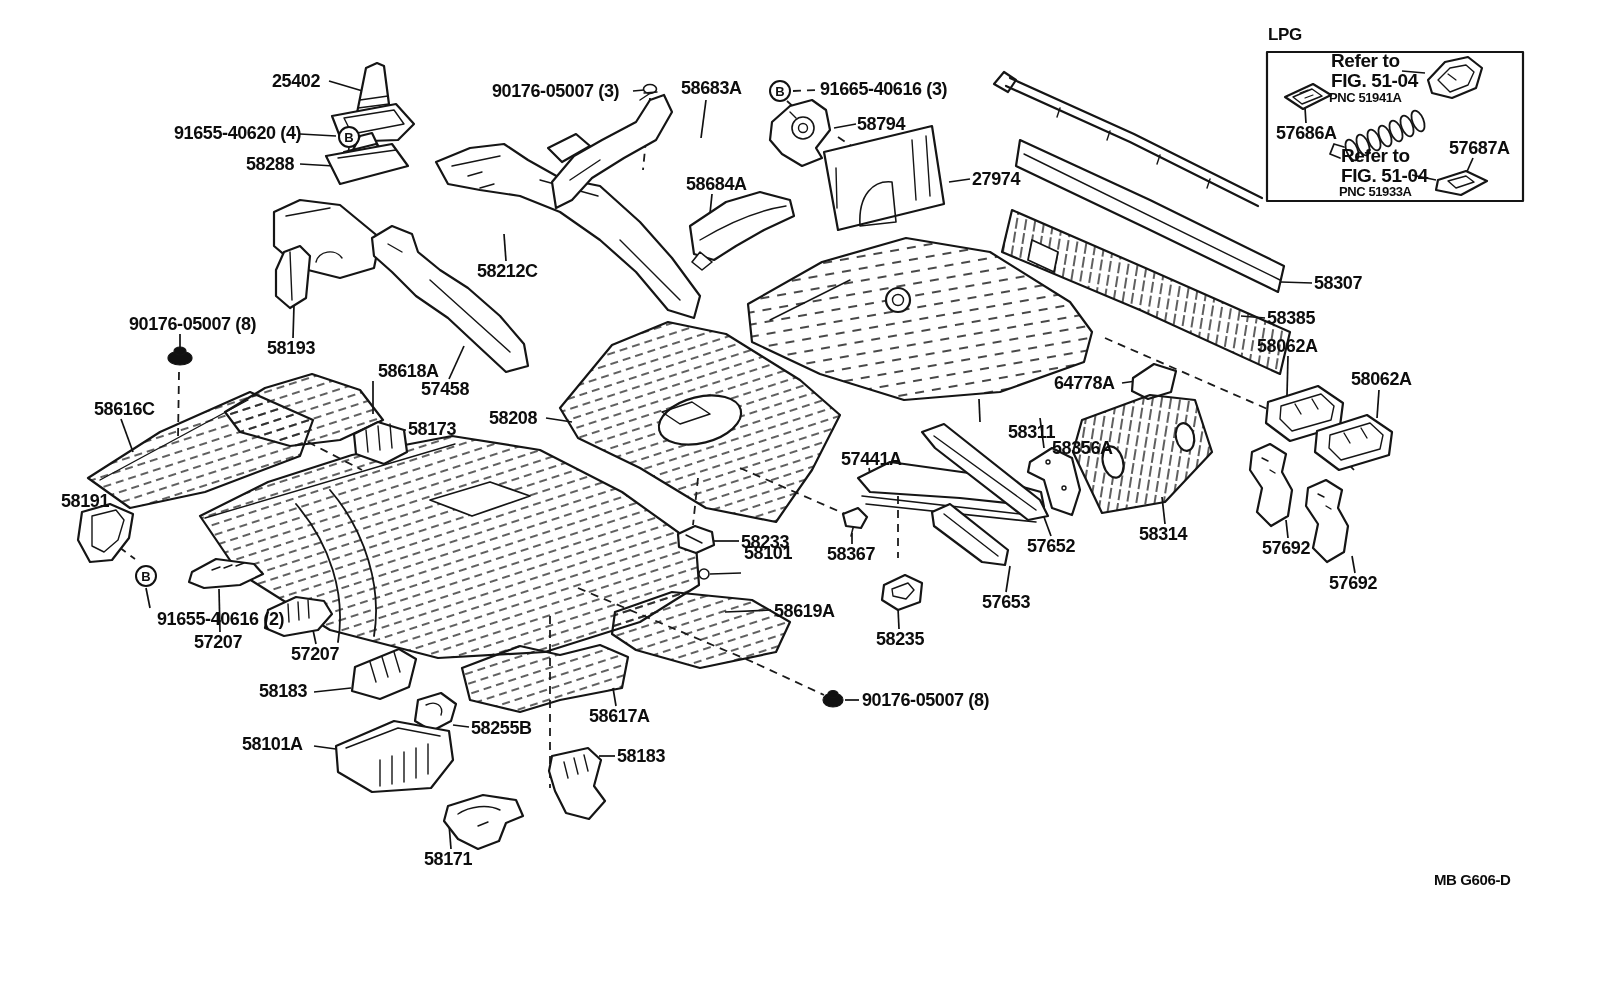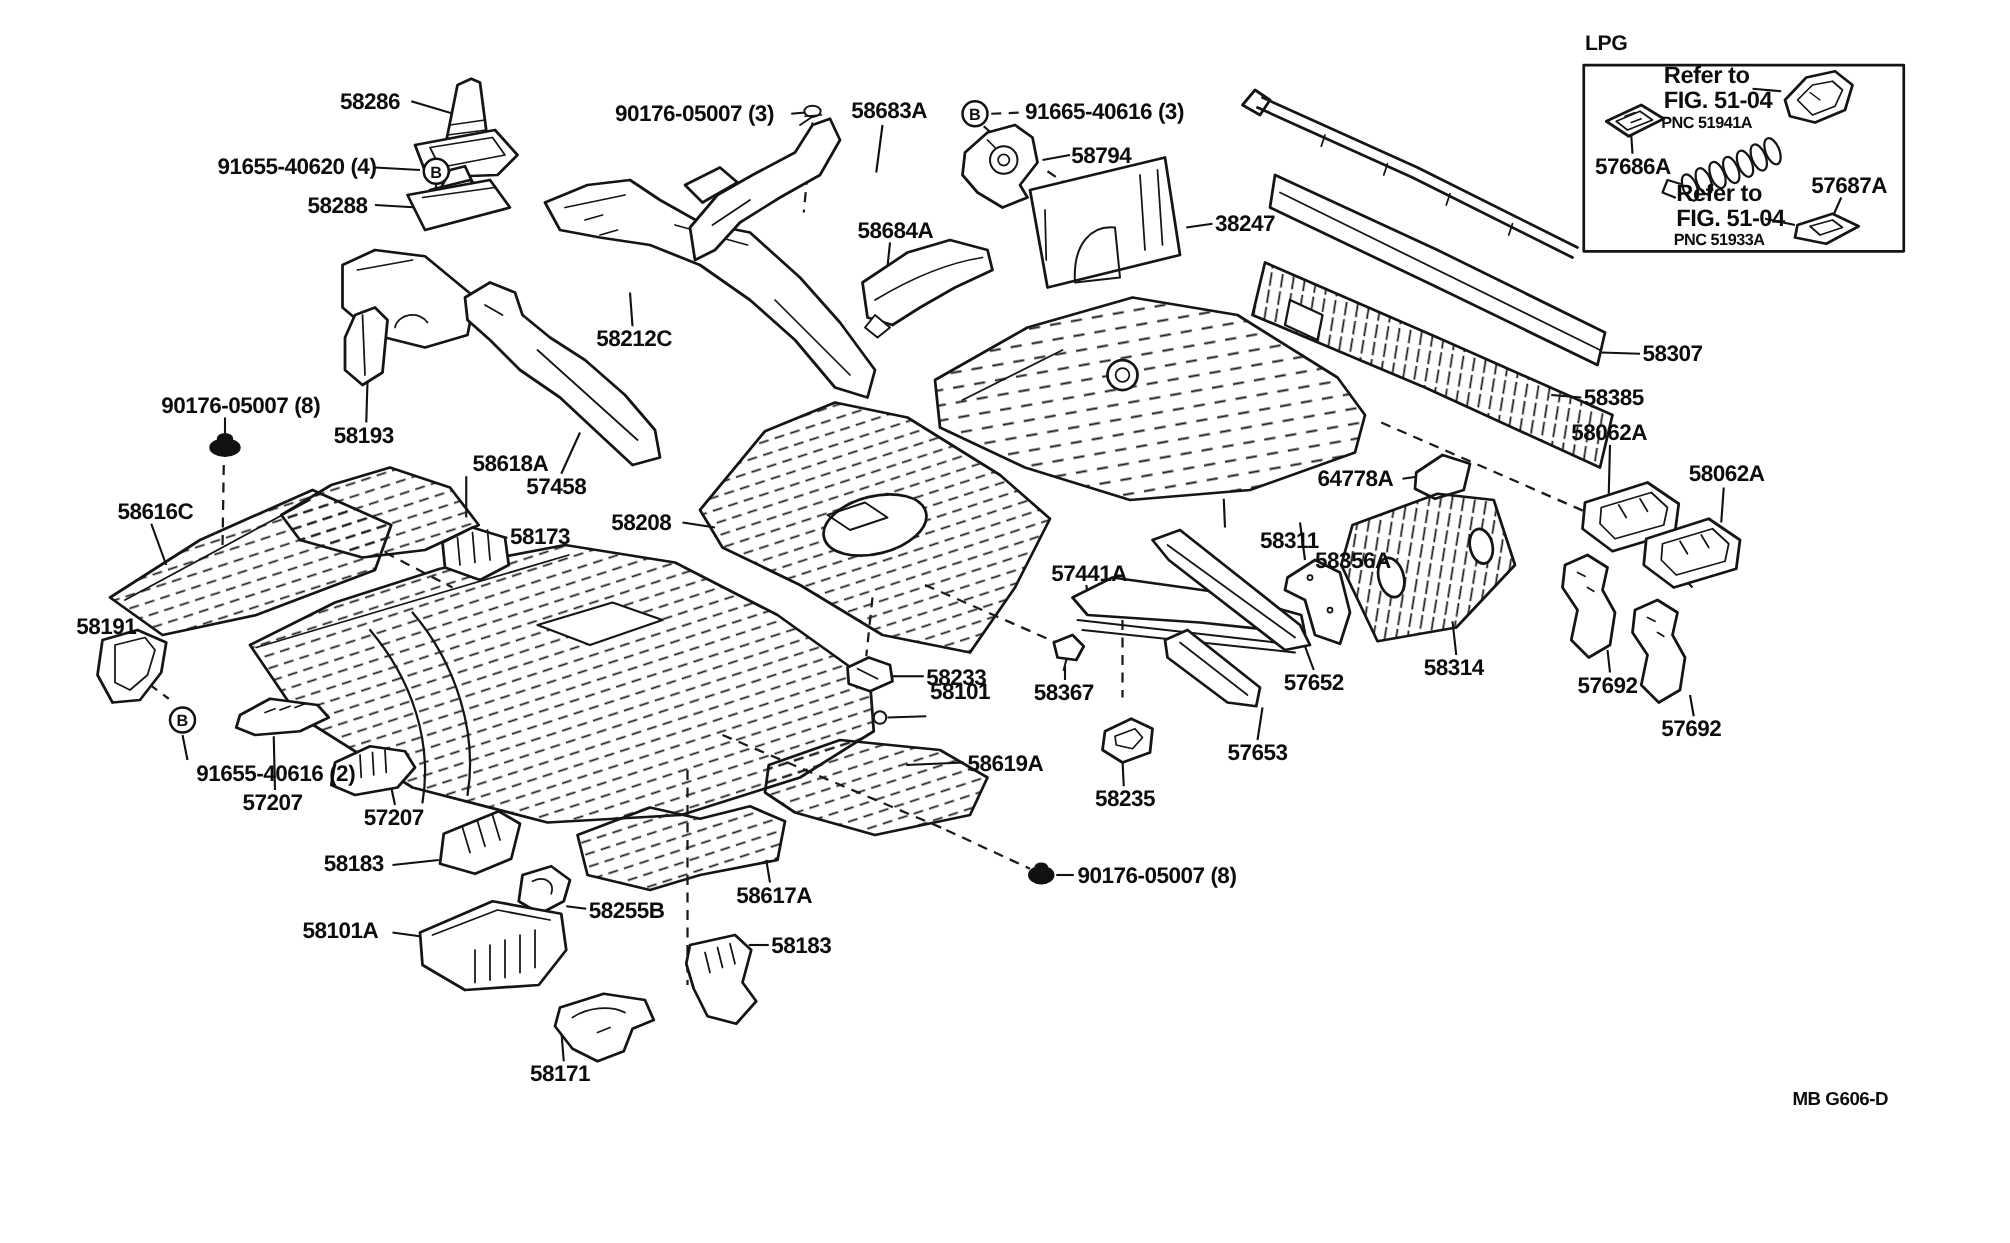--- a/index.html
+++ b/index.html
@@ -368,29 +368,29 @@
       </g>
       <g>
         <path d="M1438,180 L1466,171 L1487,181 L1461,195 L1436,190 Z" fill="#fff"></path>
         <path d="M1448,181 L1466,176 L1474,182 L1456,188 Z" stroke-width="1.4"></path>
       </g>
     </g>
   </g>
 </svg>
 
 <div id="label-layer">
-      <div class="plabel" style="left: 272px; top: 72px;">58286</div>
+      <div class="plabel" style="left: 272px; top: 72px;">25402</div>
       <div class="plabel" style="left: 492px; top: 82px;">90176-05007 (3)</div>
       <div class="plabel" style="left: 681px; top: 79px;">58683A</div>
       <div class="plabel" style="left: 820px; top: 80px;">91665-40616 (3)</div>
       <div class="plabel" style="left: 857px; top: 115px;">58794</div>
       <div class="plabel" style="left: 174px; top: 124px;">91655-40620 (4)</div>
       <div class="plabel" style="left: 246px; top: 155px;">58288</div>
       <div class="plabel" style="left: 686px; top: 175px;">58684A</div>
-      <div class="plabel" style="left: 972px; top: 170px;">38247</div>
+      <div class="plabel" style="left: 972px; top: 170px;">27974</div>
       <div class="plabel" style="left: 477px; top: 262px;">58212C</div>
       <div class="plabel" style="left: 1314px; top: 274px;">58307</div>
       <div class="plabel" style="left: 1267px; top: 309px;">58385</div>
       <div class="plabel" style="left: 1257px; top: 337px;">58062A</div>
       <div class="plabel" style="left: 1351px; top: 370px;">58062A</div>
       <div class="plabel" style="left: 129px; top: 315px;">90176-05007 (8)</div>
       <div class="plabel" style="left: 267px; top: 339px;">58193</div>
       <div class="plabel" style="left: 346px; top: 362px; margin-left: 32px;">58618A</div>
       <div class="plabel" style="left: 421px; top: 380px;">57458</div>
       <div class="plabel" style="left: 94px; top: 400px;">58616C</div>

